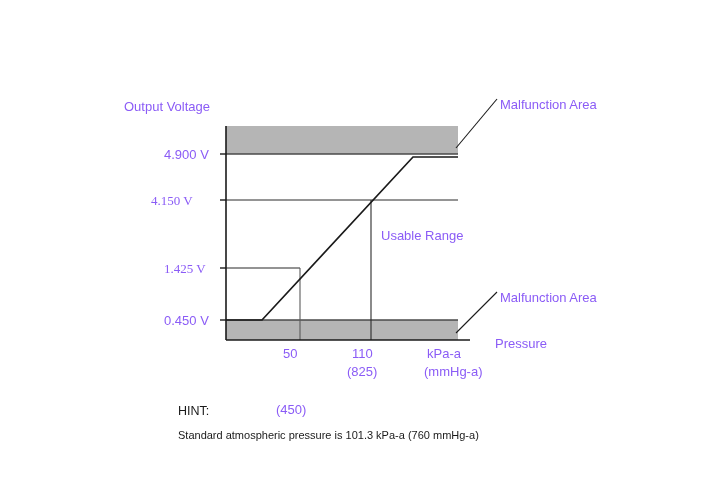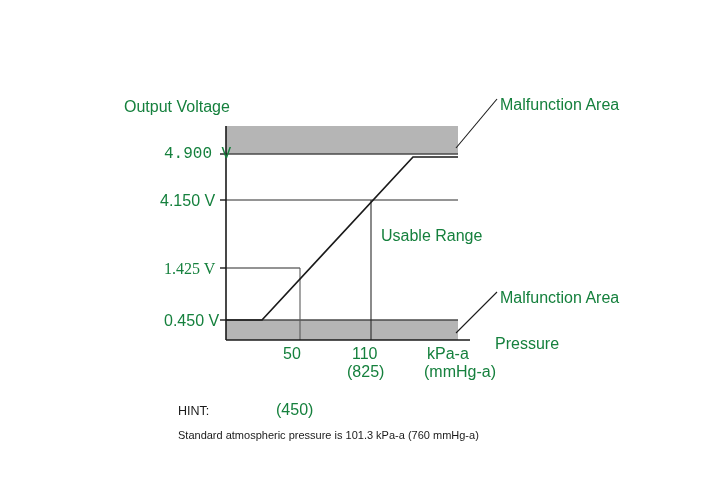--- a/index.html
+++ b/index.html
@@ -14,26 +14,26 @@
     position:absolute;left:10px;top:14px;
     font-size:12.5px;line-height:16px;color:#1a1a1a;
     white-space:nowrap;
   }
 
   
   .figure{position:absolute;left:0;top:0;width:713px;height:481px;}
   .fig-svg{position:absolute;left:0;top:0;}
 
   .lbl{
-    position:absolute;font-size:16px;line-height:15px;
-    color:#15803d;white-space:nowrap;
+    position:absolute;font-size:13px;line-height:15px;
+    color:#8b5cf6;white-space:nowrap;
   }
   .lbl-axis-y{left:124px;top:99px;}
-  .lbl-v1{left:164px;top:147px;font-family:Liberation Mono, monospace;}
-  .lbl-v2{left:160px;top:193px;}
+  .lbl-v1{left:164px;top:147px;}
+  .lbl-v2{left:151px;top:193px;font-family:Liberation Serif, serif;}
   .lbl-v3{left:164px;top:261px;font-family:Liberation Serif, serif;}
   .lbl-v4{left:164px;top:313px;}
 
   .lbl-x1{left:283px;top:346px;}
   .lbl-x1b{left:276px;top:364px;margin-top:38px;}
   .lbl-x2{left:352px;top:346px;}
   .lbl-x2b{left:347px;top:364px;}
   .lbl-x3{left:427px;top:346px;}
   .lbl-x3b{left:424px;top:364px;}
 

